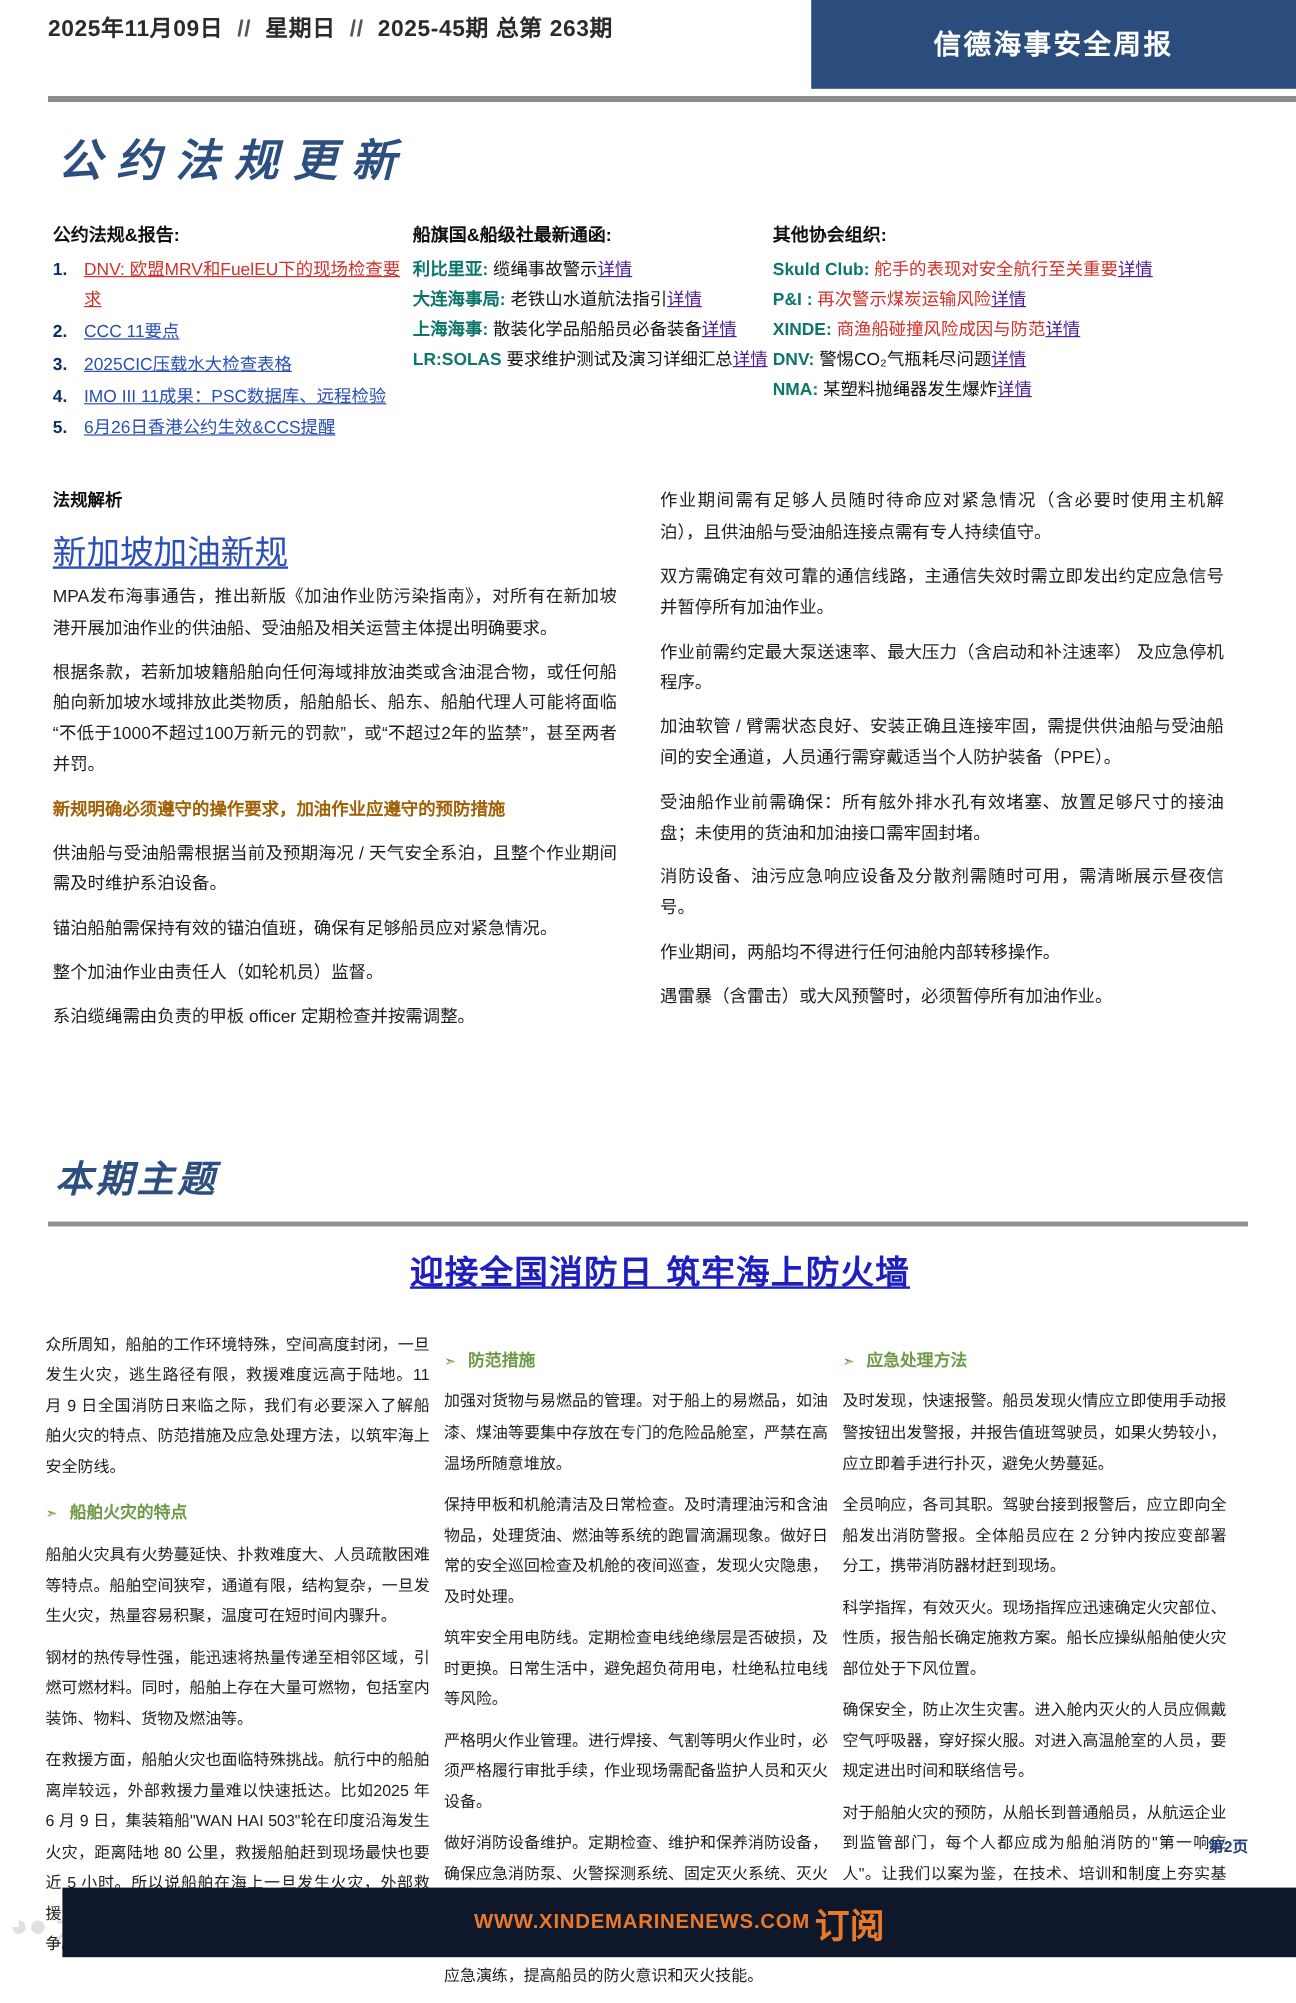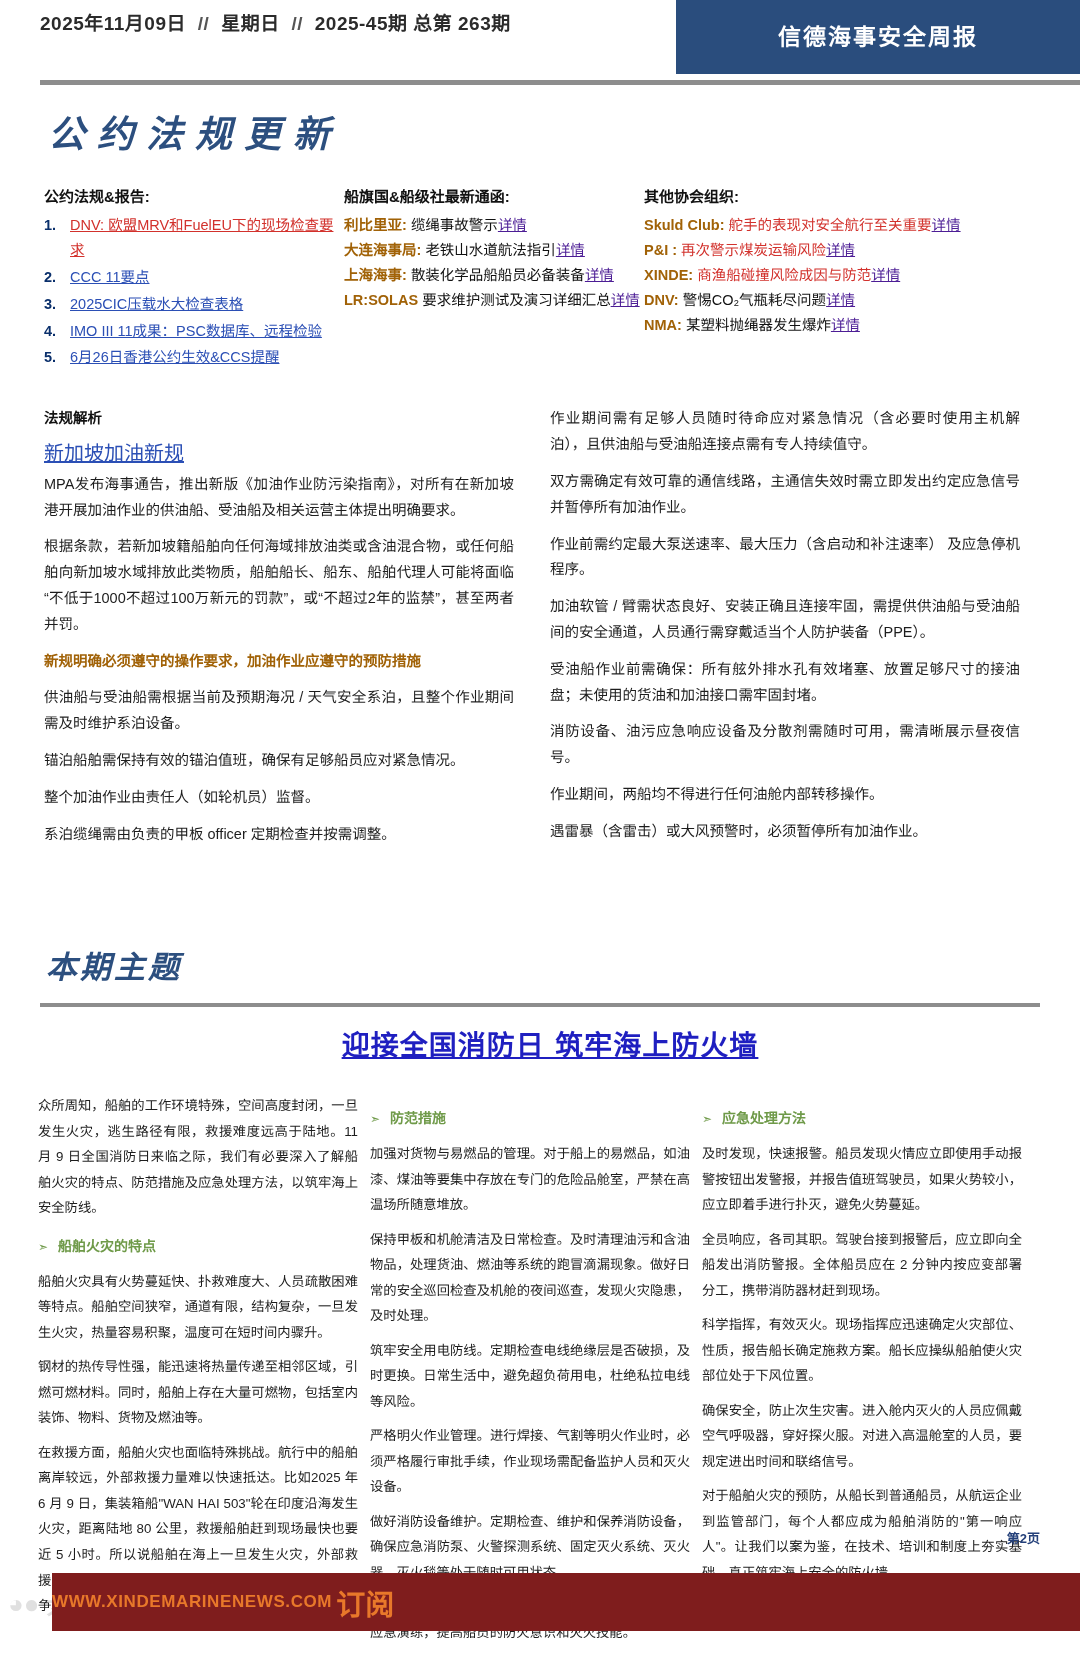--- a/index.html
+++ b/index.html
@@ -51,33 +51,33 @@
   .numlist li{
     counter-increment:n;position:relative;padding-left:26px;margin-bottom:2px;
   }
   .numlist li::before{
     content:counter(n) ".";position:absolute;left:0;top:0;
     color:#0a2f6b;font-weight:600;
   }
   .lk{color:#2b4fb5;text-decoration:underline;}
   .lk-red{color:#d2312c;text-decoration:underline;}
   .lk-mixred{color:#d2312c;}
-  .lbl{font-weight:700;color:#a16207;}
+  .lbl{font-weight:700;color:#0f766e;}
   .plain{color:#111;}
   .detail{color:#4c1d95;text-decoration:underline;}
   .c2row,.c3row{white-space:nowrap;}
   
   .analysis{
     display:flex;margin:34px 0 0 44px;width:1000px;gap:36px;
   }
   .acol{width:470px;font-size:14.5px;line-height:1.78;color:#1d1d1d;}
   .acol p{margin:0 0 11px 0;text-align:justify;}
   .a-kicker{font-weight:700;font-size:14.5px;margin:0 0 4px 0;color:#111;}
   .a-title{
-    font-size:20px;color:#2b4fb5;text-decoration:underline;
+    font-size:28px;color:#2b4fb5;text-decoration:underline;
     margin:0 0 13px 0;font-weight:400;
     font-family:"DejaVu Serif","Liberation Serif",serif;
   }
   .a-sub{font-weight:700;margin:0 0 10px 0;color:#a16207;}
   
   .feature{margin-top:84px;}
   .feature-label{
     margin-left:46px;
     font-size:31px;font-weight:700;font-style:italic;letter-spacing:3px;
     color:#2c4f7f;font-family:"DejaVu Sans",sans-serif;
@@ -101,21 +101,21 @@
     font-weight:700;color:#6f9a49;font-size:14px;margin:12px 0 9px 0;
   }
   .sub-h .arrow{color:#6f9a49;font-size:12px;}
   
   .pagenum{
     position:absolute;right:40px;bottom:122px;
     font-size:13px;font-weight:700;color:#24407a;
   }
   .footbar{
     position:absolute;left:52px;right:0;bottom:38px;height:58px;
-    background:#7f1d1d;display:flex;align-items:center;
+    background:#0f172a;display:flex;align-items:center;justify-content:center;
   }
   .footbar .url{
     color:#e8782a;font-size:17px;font-weight:700;letter-spacing:.6px;
   }
   .footbar .sub{
     color:#e8782a;font-size:29px;font-weight:700;margin-left:4px;
     font-family:"DejaVu Serif","Liberation Serif",serif;
   }
   .wm{
     position:absolute;left:8px;bottom:48px;display:flex;align-items:center;gap:7px;

